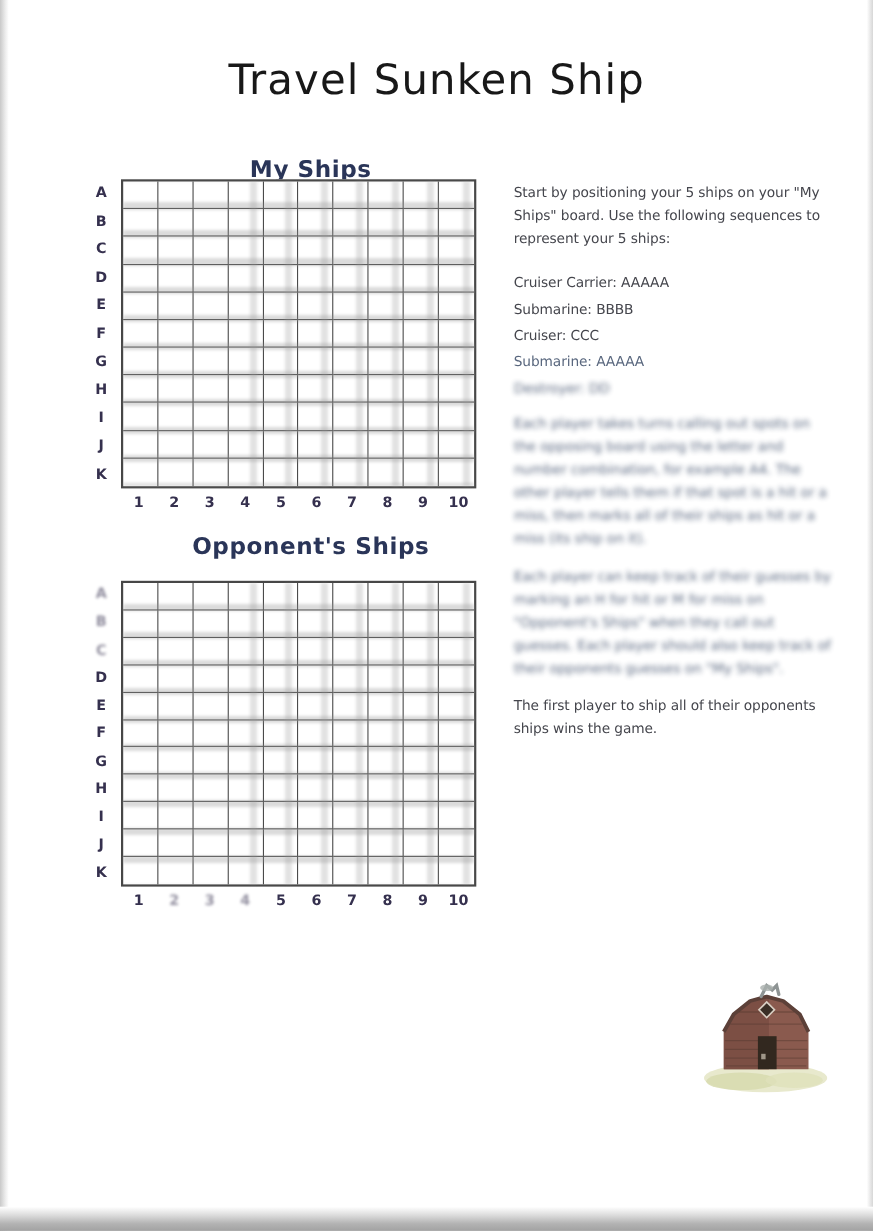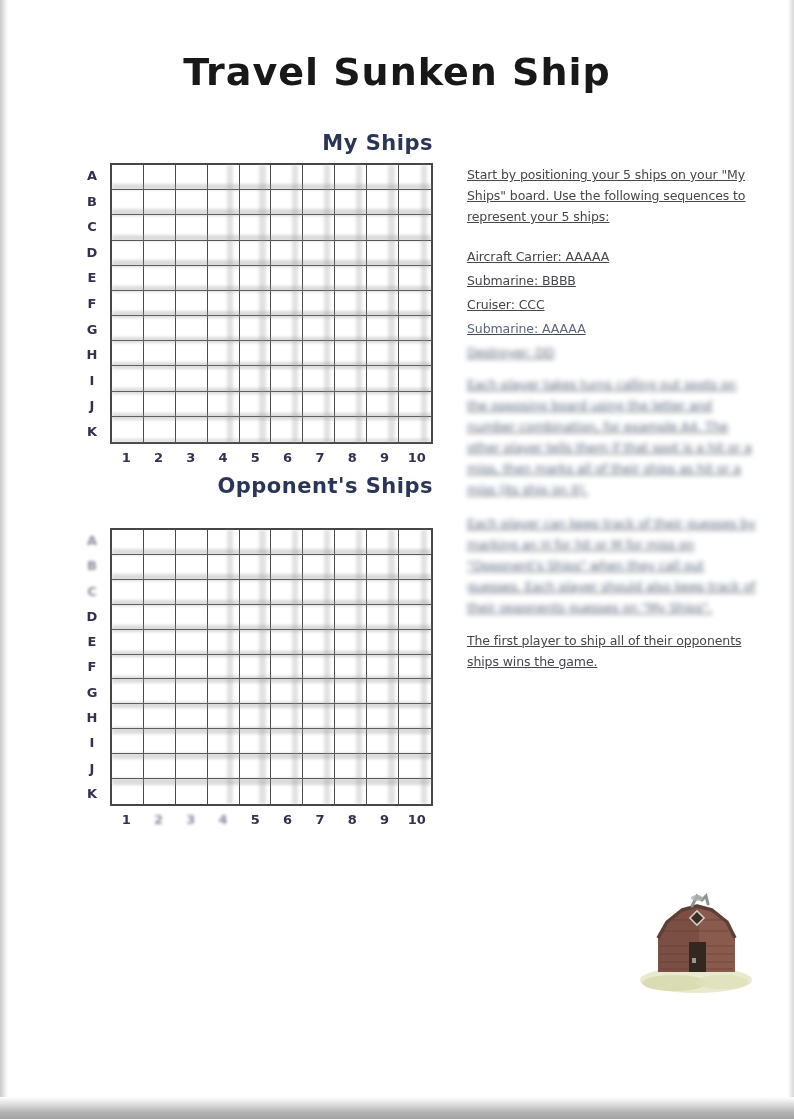--- a/index.html
+++ b/index.html
@@ -11,28 +11,28 @@
   
   .edge-left{position:absolute;left:0;top:0;width:8px;height:100%;
     background:linear-gradient(to right,#c9c9c9,#ececec 60%,#ffffff);}
   .edge-right{position:absolute;right:0;top:0;width:6px;height:100%;
     background:linear-gradient(to left,#d4d4d4,#f2f2f2 70%,#ffffff);}
   .bottom-strip{position:absolute;left:0;bottom:0;width:100%;height:22px;
     background:linear-gradient(to bottom,#ffffff 0,#dcdcdc 35%,#b3b3b3 70%,#a2a2a2 100%);}
 
   .page-title{
     position:absolute;top:50px;left:0;width:100%;margin:0;
-    text-align:center;font-size:38px;font-weight:bold;color:#181818;
+    text-align:center;font-size:38px;font-weight:normal;color:#181818;
     letter-spacing:1px;
   }
 
   
   .board{position:absolute;left:0;top:0;width:100%;height:0;}
   .board-title{
-    position:absolute;left:110px;width:323px;margin:0;text-align:right;
+    position:absolute;left:110px;width:323px;margin:11px;text-align:center;
     font-size:21px;font-weight:bold;color:#2a3558;letter-spacing:0.5px;
   }
   #board-my .board-title{top:131px;}
   #board-opp .board-title{top:474px;}
 
   .grid{position:absolute;left:110px;width:323px;box-sizing:border-box;
     border:2px solid #474747;background:#fff;}
   #board-my .grid{top:163px;height:281px;}
   #board-opp .grid{top:528px;height:278px;}
 
@@ -62,21 +62,21 @@
   .col-labels{position:absolute;left:110px;width:323px;display:grid;
     grid-template-columns:repeat(10,1fr);}
   #board-my .col-labels{top:450px;}
   #board-opp .col-labels{top:812px;}
   .col-label{text-align:center;font-size:13px;font-weight:bold;color:#35304e;}
 
   .faded{filter:blur(1.6px);opacity:0.55;}
 
   
   .instructions{position:absolute;left:467px;top:164px;width:289px;
-    font-size:12.5px;line-height:21px;color:#45464d;letter-spacing:-0.1px;text-decoration:underline;}
+    font-size:12.5px;line-height:21px;color:#45464d;letter-spacing:-0.1px;}
   .instructions p{margin:0;}
   .para-intro{margin-bottom:23px !important;}
   .ship{line-height:14px;margin-bottom:10px !important;}
   .ship-last{margin-bottom:14px !important;}
   .semi-blur{filter:blur(0.7px);color:#59677e;}
   .blurred{filter:blur(2.4px);color:#56647c;opacity:0.95;}
   .para-blur1{margin-bottom:13px !important;}
   .para-blur2{margin-bottom:12px !important;}
   .para-sunk{margin-bottom:10px !important;}
 
@@ -377,21 +377,21 @@
       <div class="col-label">6</div>
       <div class="col-label">7</div>
       <div class="col-label">8</div>
       <div class="col-label">9</div>
       <div class="col-label">10</div>
     </div>
 </section>
 
 <aside class="instructions">
   <p class="para-intro">Start by positioning your 5 ships on your "My Ships" board. Use the following sequences to represent your 5 ships:</p>
-  <p class="ship">Aircraft Carrier: AAAAA</p>
+  <p class="ship">Cruiser Carrier: AAAAA</p>
   <p class="ship">Submarine: BBBB</p>
   <p class="ship">Cruiser: CCC</p>
   <p class="ship semi-blur">Submarine: AAAAA</p>
   <p class="ship ship-last blurred">Destroyer: DD</p>
   <p class="blurred para-blur1">Each player takes turns calling out spots on the opposing board using the letter and number combination, for example A4. The other player tells them if that spot is a hit or a miss, then marks all of their ships as hit or a miss (its ship on it).</p>
   <p class="blurred para-blur2">Each player can keep track of their guesses by marking an H for hit or M for miss on "Opponent's Ships" when they call out guesses. Each player should also keep track of their opponents guesses on "My Ships".</p>
   <p>The first player to ship all of their opponents ships wins the game.</p>
 </aside>
 
 <div class="barn">

